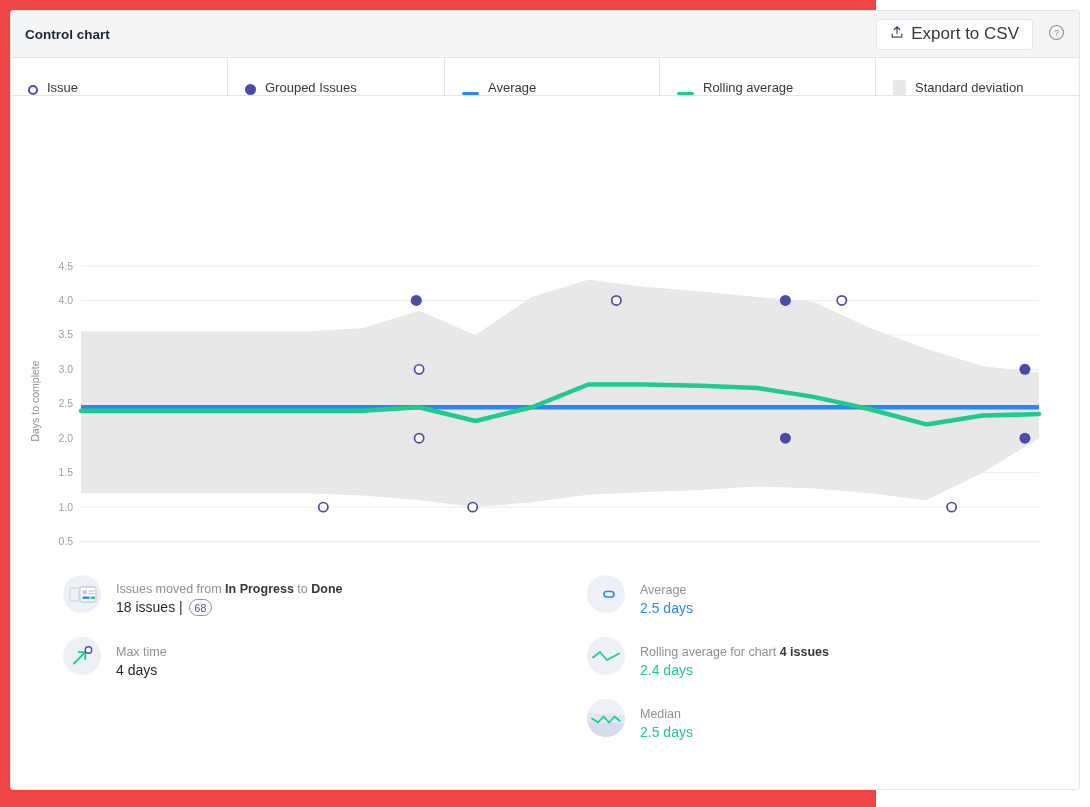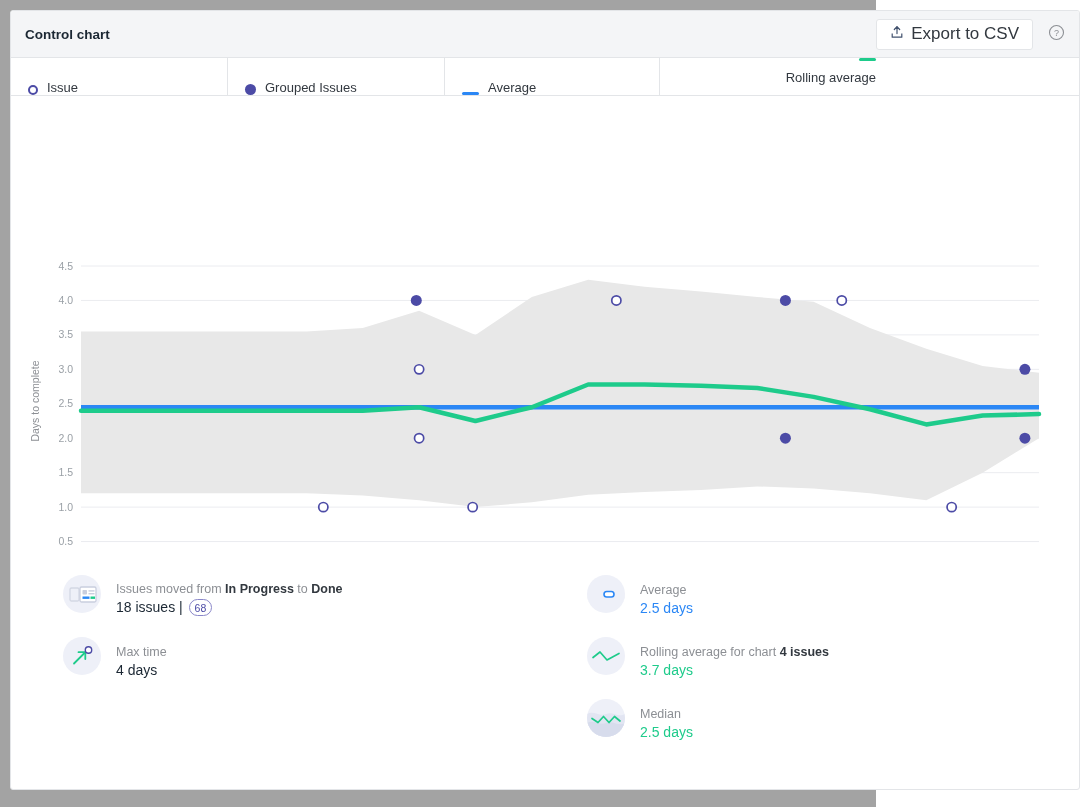--- a/index.html
+++ b/index.html
@@ -5,21 +5,21 @@
   html, body {
     margin: 0;
     padding: 0;
     background: #ffffff;
     font-family: "Liberation Sans", sans-serif;
   }
   #root {
     width: 876px;
     height: 807px;
     position: relative;
-    background: #a3a3a3;
+    background: #ef4444;
     box-sizing: border-box;
   }
   .panel {
     position: absolute;
     left: 10px;
     top: 10px;
     width: 1070px;
     height: 780px;
     border: 1px solid #e3e5e8;
     border-radius: 3px;
@@ -81,21 +81,21 @@
     font-size: 13px;
     color: #32383f;
     border-right: 1px solid #e3e5e8;
     box-sizing: border-box;
     cursor: pointer;
   }
   .legend-item:last-child { border-right: none; }
   .lg-0 { width: 217px; }
   .lg-1 { width: 217px; }
   .lg-2 { width: 215px; }
-  .lg-3 { width: 216px; flex-direction: column; }
+  .lg-3 { width: 216px; }
   .lg-4 { flex: 1; }
   .mk-ring {
     width: 10px; height: 10px; border-radius: 50%;
     border: 2px solid #4c4ba6; box-sizing: border-box;
   }
   .mk-dot {
     width: 11px; height: 11px; border-radius: 50%;
     background: #4c4ba6;
   }
   .mk-line {
@@ -192,20 +192,24 @@
         <span class="mk-dot"></span>
         <span>Grouped Issues</span>
       </div>
       <div class="legend-item lg-2">
         <span class="mk-line" style="background:#2b87f5"></span>
         <span>Average</span>
       </div>
       <div class="legend-item lg-3">
         <span class="mk-line" style="background:#1ecb8b"></span>
         <span>Rolling average</span>
+      </div>
+      <div class="legend-item lg-4">
+        <span class="mk-swatch"></span>
+        <span>Standard deviation</span>
       </div>
     </div>
 
     <div class="chart-area">
       <svg id="chart" class="chart-svg" width="1068" height="453">
           <line x1="70" y1="480" x2="1028" y2="480" stroke="#ebecf0" stroke-width="1"></line>
           <text x="62" y="483.5" text-anchor="end" class="axis-text">0.0</text>
           <line x1="70" y1="445.55555555555554" x2="1028" y2="445.55555555555554" stroke="#ebecf0" stroke-width="1"></line>
           <text x="62" y="449.05555555555554" text-anchor="end" class="axis-text">0.5</text>
           <line x1="70" y1="411.1111111111111" x2="1028" y2="411.1111111111111" stroke="#ebecf0" stroke-width="1"></line>
@@ -338,21 +342,21 @@
 
         <div class="stat-row">
           <div class="stat-icon">
             <svg width="38" height="38" viewBox="0 0 38 38">
               <path d="M0 22 A19 19 0 0 0 38 22 L38 38 L0 38 Z" fill="#e2e5f2"></path>
               <path d="M6 20.5 L13 15 L20 23 L32 16.5" stroke="#1ecb8b" stroke-width="1.7" fill="none" stroke-linecap="round" stroke-linejoin="round"></path>
             </svg>
           </div>
           <div class="stat-text">
             <div class="stat-label"><span>Rolling average for chart </span><b>4 issues</b></div>
-            <div class="stat-value green">3.7 days</div>
+            <div class="stat-value green">2.4 days</div>
           </div>
         </div>
 
         <div class="stat-row">
           <div class="stat-icon">
             <svg width="38" height="38" viewBox="0 0 38 38">
               <path d="M0 15 C7 11 12 18 19 15 C26 12 31 19 38 15 L38 38 L0 38 Z" fill="#e2e5f2"></path>
               <path d="M0 24 C7 20 12 27 19 24 C26 21 31 28 38 24 L38 38 L0 38 Z" fill="#d7dcec"></path>
               <path d="M5 19.5 L11 23.5 L16.5 17.5 L22 23.5 L27.5 17.5 L33 22" stroke="#1ecb8b" stroke-width="1.7" fill="none" stroke-linecap="round" stroke-linejoin="round"></path>
             </svg>

